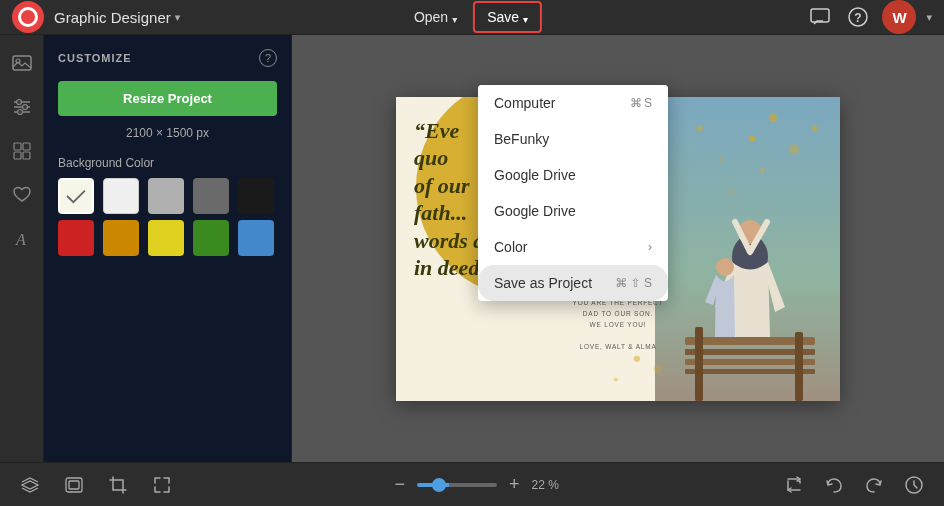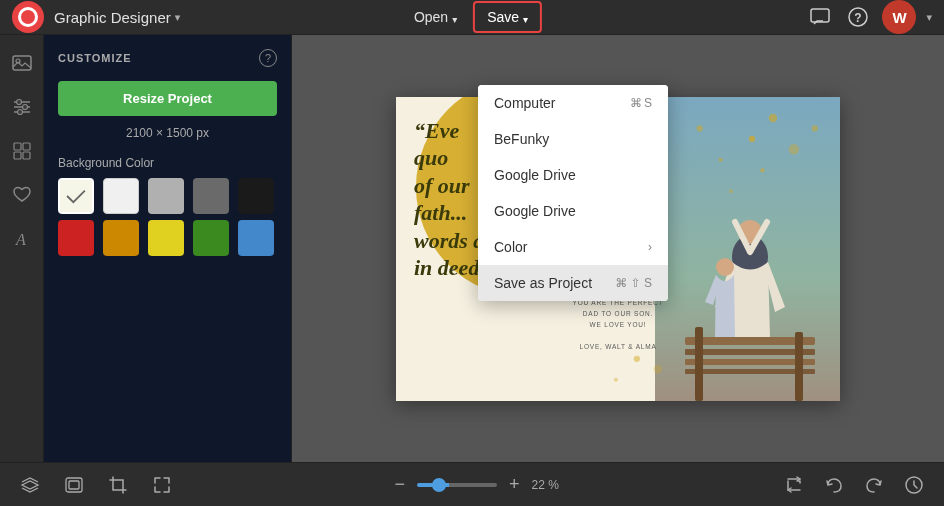--- a/index.html
+++ b/index.html
@@ -371,21 +371,21 @@
     .menu-item {
       display: flex;
       align-items: center;
       justify-content: space-between;
       padding: 10px 16px;
       font-size: 14px;
       color: #333;
       cursor: pointer;
       background: white;
     }
-    .menu-item.highlighted { background: #e8e8e8; }
+    .menu-item.highlighted { background: #e8e8e8; border-radius: 16px; }
     .menu-shortcut {
       color: #888;
       font-size: 12px;
       display: flex;
       align-items: center;
       gap: 2px;
     }
     .menu-arrow {
       color: #888;
       font-size: 12px;

